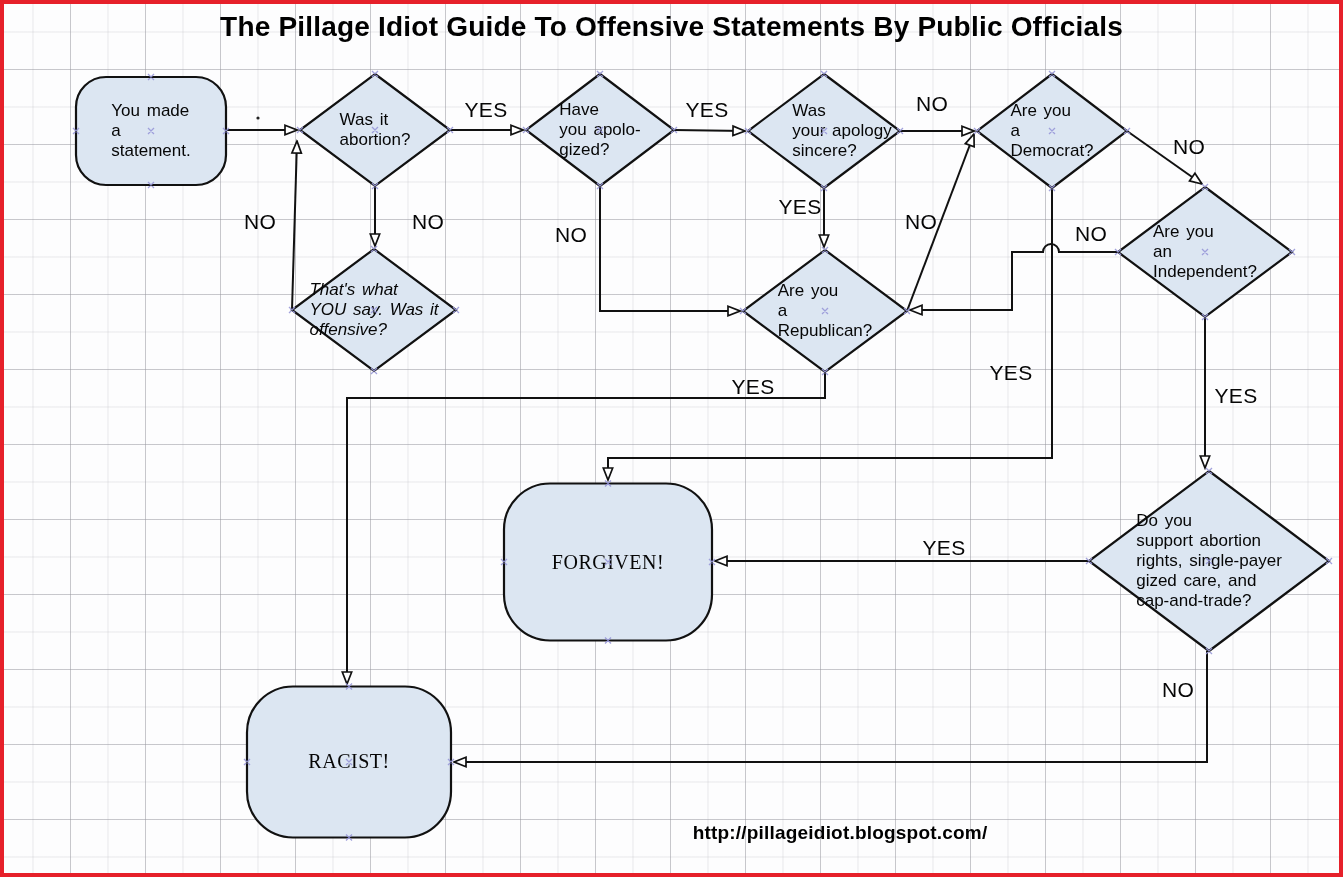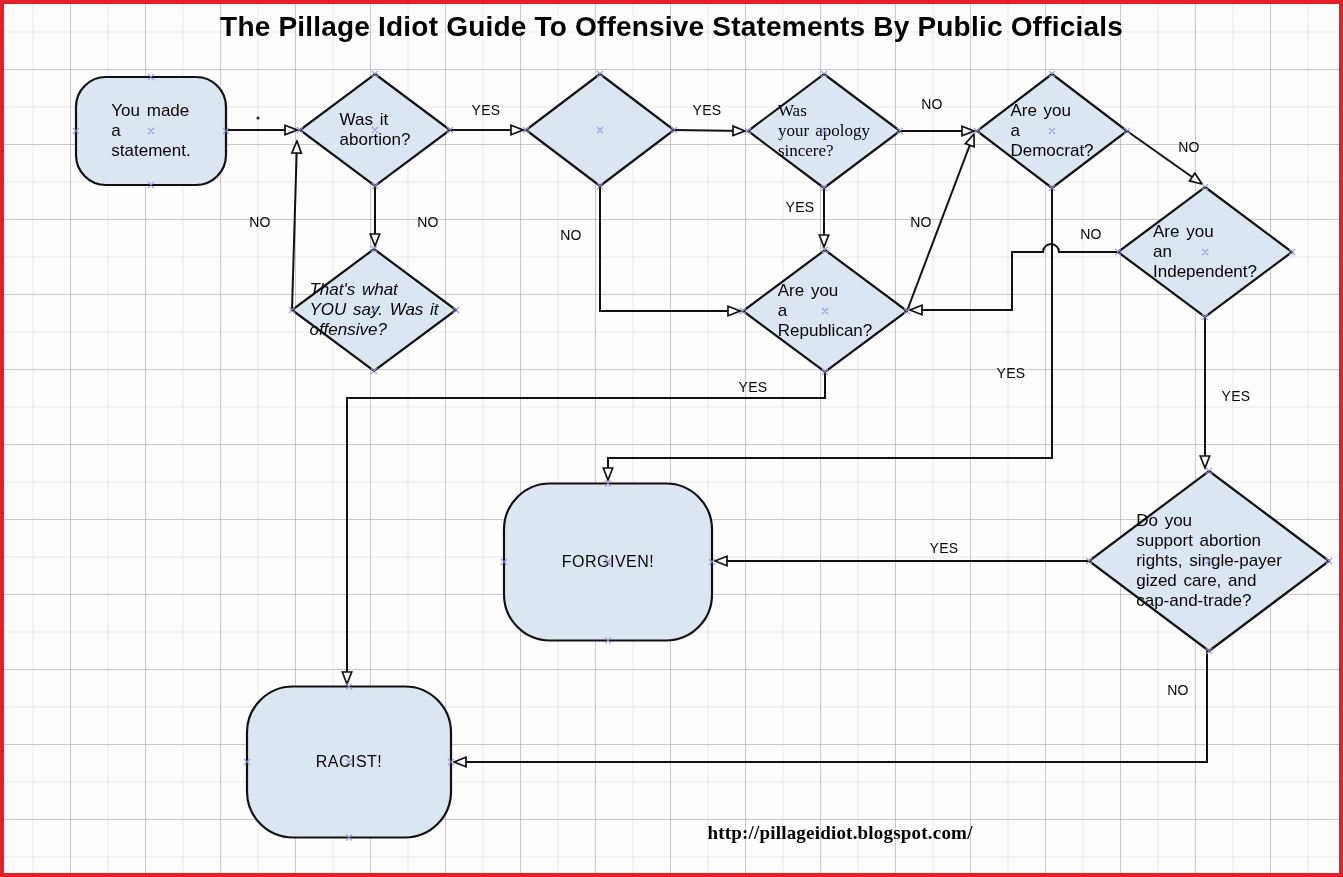--- a/index.html
+++ b/index.html
@@ -20,40 +20,40 @@
     padding-left:43px;
   }
   .title{
     position:absolute;left:0;right:0;top:7px;z-index:5;
     text-align:center;font-size:28px;font-weight:bold;color:#000;
     letter-spacing:.2px;
   }
   .url{
     position:absolute;left:836px;top:818px;z-index:5;
     transform:translateX(-50%);
-    font-size:19px;font-weight:bold;color:#000;letter-spacing:.2px;font-family:Liberation Serif, serif;
+    font-size:19px;font-weight:bold;color:#000;letter-spacing:.2px;
   }
   svg.layer{position:absolute;left:0;top:0;z-index:1;}
   svg.layer.top{z-index:3;pointer-events:none;}
   #labels{position:absolute;left:0;top:0;width:100%;height:100%;z-index:2;}
   .node-label{
     position:absolute;
     display:flex;align-items:center;justify-content:center;
     text-align:left;
     white-space:pre-line;
     color:#060606;
     font-size:17px;line-height:1.17;
     word-spacing:2px;
     transform:translate(-50%,-50%);
   }
-  .node-label.terminal{font-size:16px;letter-spacing:.5px;}
+  .node-label.terminal{font-size:20px;letter-spacing:.5px;font-family:Liberation Serif, serif;}
   .edge-label{
     position:absolute;
     transform:translate(-50%,-50%);
-    font-size:14px;color:#060606;letter-spacing:.3px;
+    font-size:21px;color:#060606;letter-spacing:.3px;
     white-space:nowrap;
   }
 </style>
 </head>
 <body>
 
 <div id="canvas">
   <div class="title">The Pillage Idiot Guide To Offensive Statements By Public Officials</div>
 
   <svg id="shape-layer" class="layer" width="1343" height="877">
@@ -110,21 +110,24 @@
       <span class="edge-label" style="left: 1007px; top: 369px;">YES</span>
       <span class="edge-label" style="left: 749px; top: 383px;">YES</span>
       <span class="edge-label" style="left: 1232px; top: 392px;">YES</span>
       <span class="edge-label" style="left: 940px; top: 544px;">YES</span>
       <span class="edge-label" style="left: 1174px; top: 686px;">NO</span>
       <div class="node-label" style="left: 147px; top: 127px; width: 150px; height: 108px;">You made
 a
 statement.</div>
       <div class="node-label" style="left: 371px; top: 126px; width: 150px; height: 112px;">Was it
 abortion?</div>
-      <div class="node-label" style="left: 820px; top: 127px; width: 152px; height: 114px; font-family: Liberation Serif, serif;">Was
+      <div class="node-label" style="left: 596px; top: 126px; width: 148px; height: 112px;">Have
+you apolo-
+gized?</div>
+      <div class="node-label" style="left: 838px; top: 127px; width: 152px; height: 114px;">Was
 your apology
 sincere?</div>
       <div class="node-label" style="left: 1048px; top: 127px; width: 150px; height: 114px;">Are you
 a
 Democrat?</div>
       <div class="node-label" style="left: 1201px; top: 248px; width: 174px; height: 130px;">Are you
 an
 Independent?</div>
       <div class="node-label" style="left: 370px; top: 306px; width: 164px; height: 122px; font-style: italic;">That's what
 YOU say. Was it

